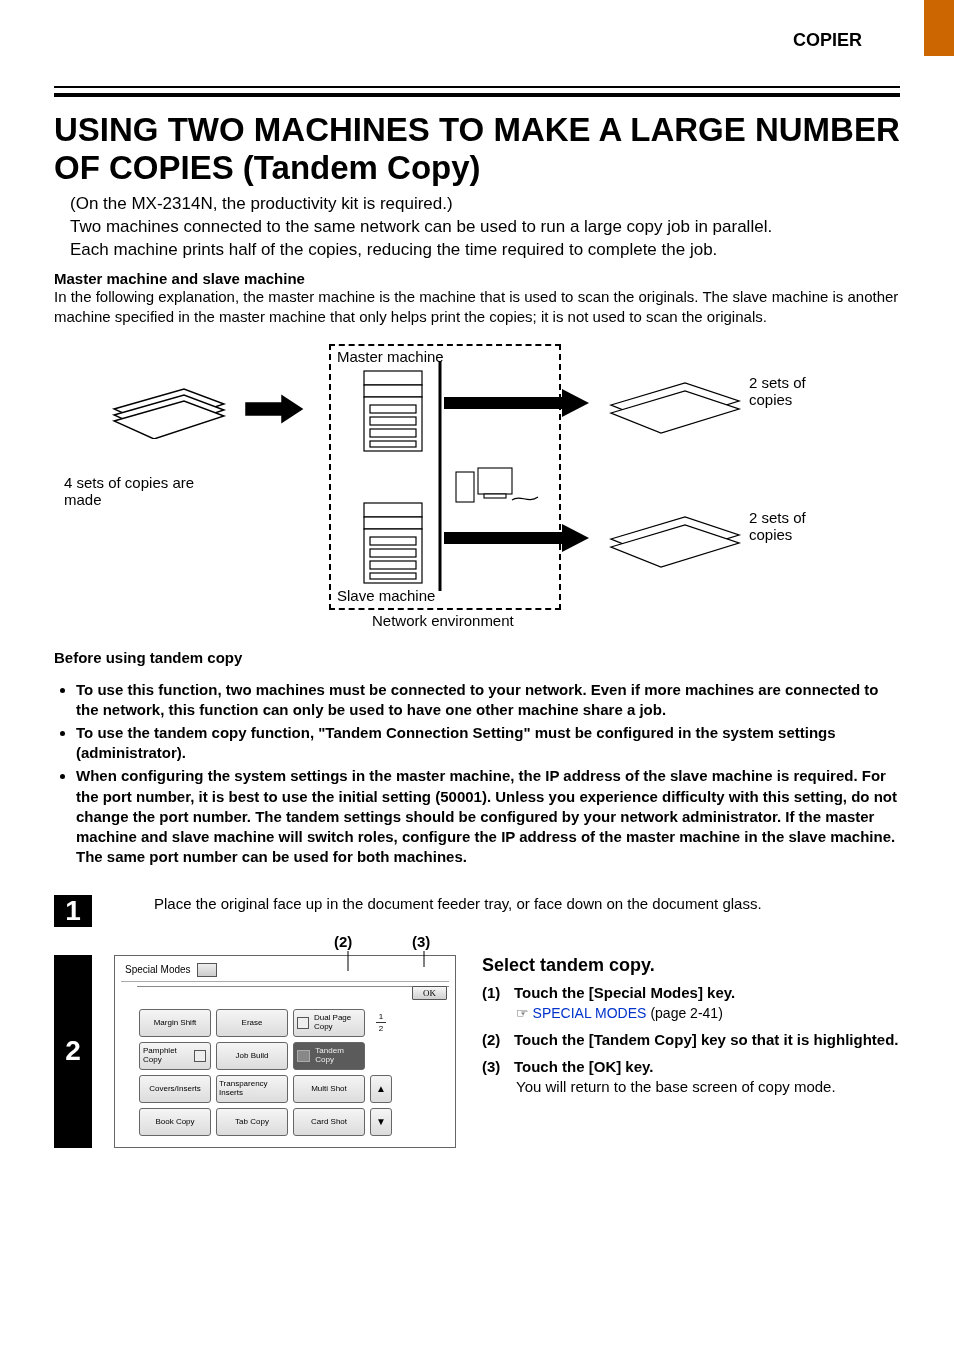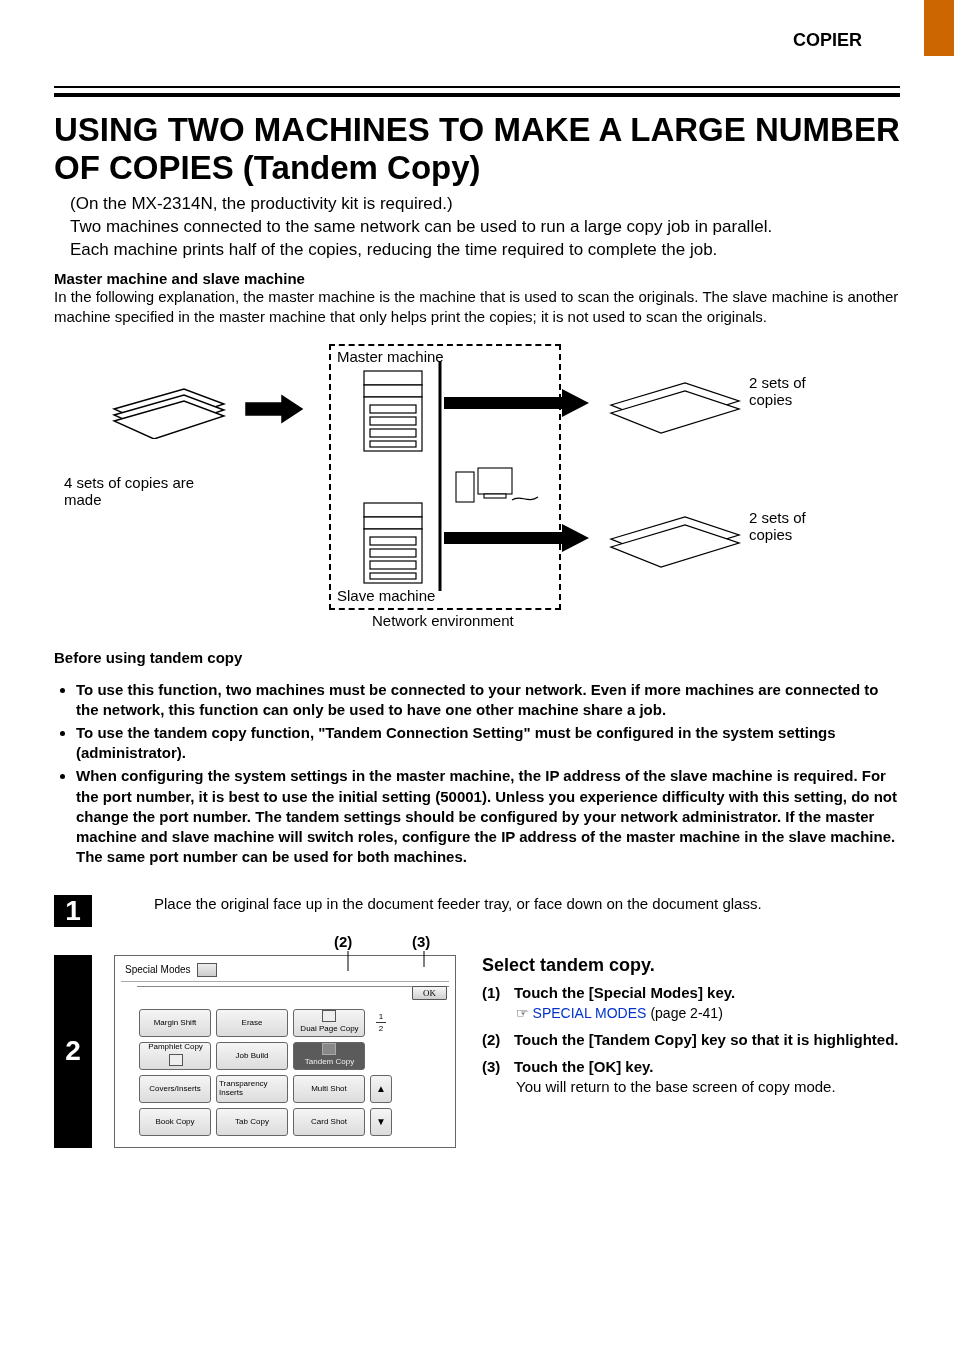--- a/index.html
+++ b/index.html
@@ -151,21 +151,21 @@
     background:linear-gradient(#f5f5f5,#dcdcdc);
     font-size:8px;
     display:flex; align-items:center; justify-content:center;
     text-align:left;
     line-height:1.05;
     padding:0 2px;
   }
   .btn-grid .opt.sel {
     background:#5b5b5b; color:#eee;
   }
-  .btn-grid .opt.icon-left { justify-content:flex-start; gap:3px; padding-left:3px;flex-direction:column;}
+  .btn-grid .opt.icon-left { justify-content:flex-start; gap:3px; padding-left:3px;}
   .btn-grid .pg { font-size:8px; text-align:center; display:flex; flex-direction:column; justify-content:center;}
   .btn-grid .ar { border:1px solid #666; border-radius:3px; background:linear-gradient(#f5f5f5,#dcdcdc); font-size:10px; display:flex; align-items:center; justify-content:center;}
   .callouts { position:absolute; top:-22px; left:0; width:100%; font-size:15px; font-weight:bold;}
   .callouts span {position:absolute;}
   .step2-right .step-title { margin-top:0; }
   .step2-right ol { padding-left:0; list-style:none; margin:8px 0 0 0;}
   .step2-right ol li { font-size:15px; margin-bottom:10px; }
   .step2-right ol li .num { font-weight:bold; display:inline-block; width:32px;}
   .step2-right ol li .h { font-weight:bold; }
   .link-line { display:flex; align-items:center; gap:4px; margin-left:34px; margin-top:4px; font-size:14px;}

